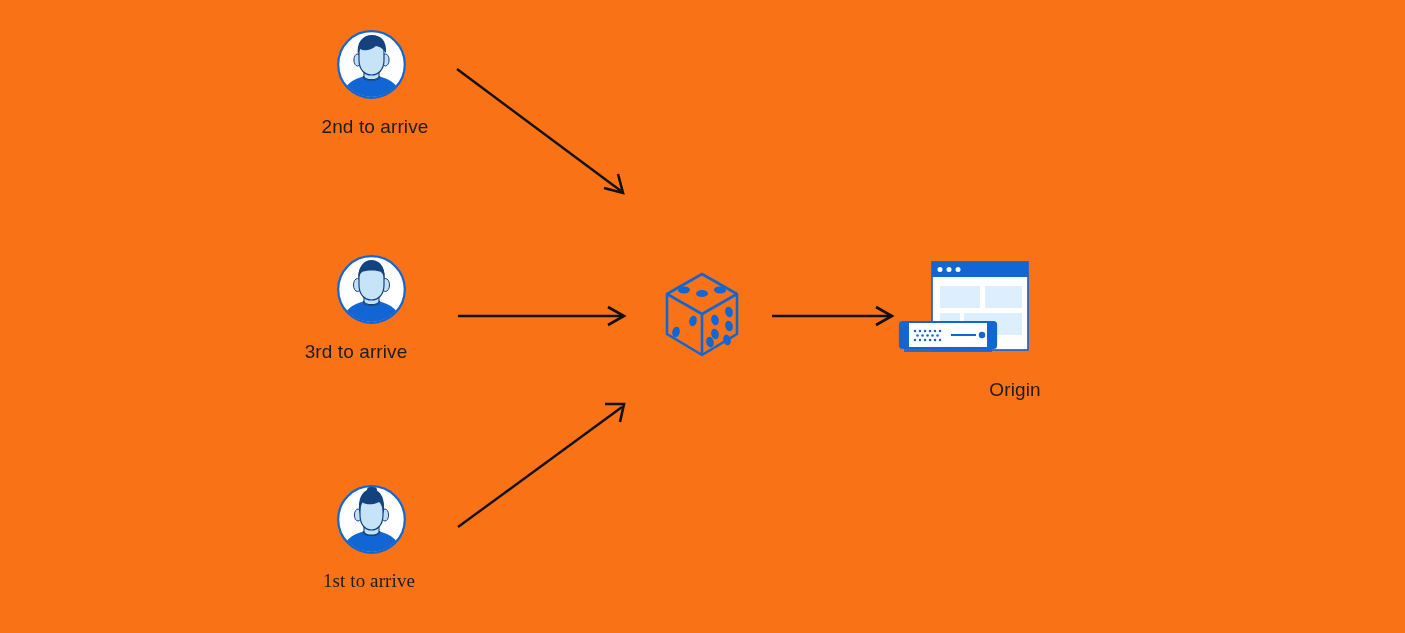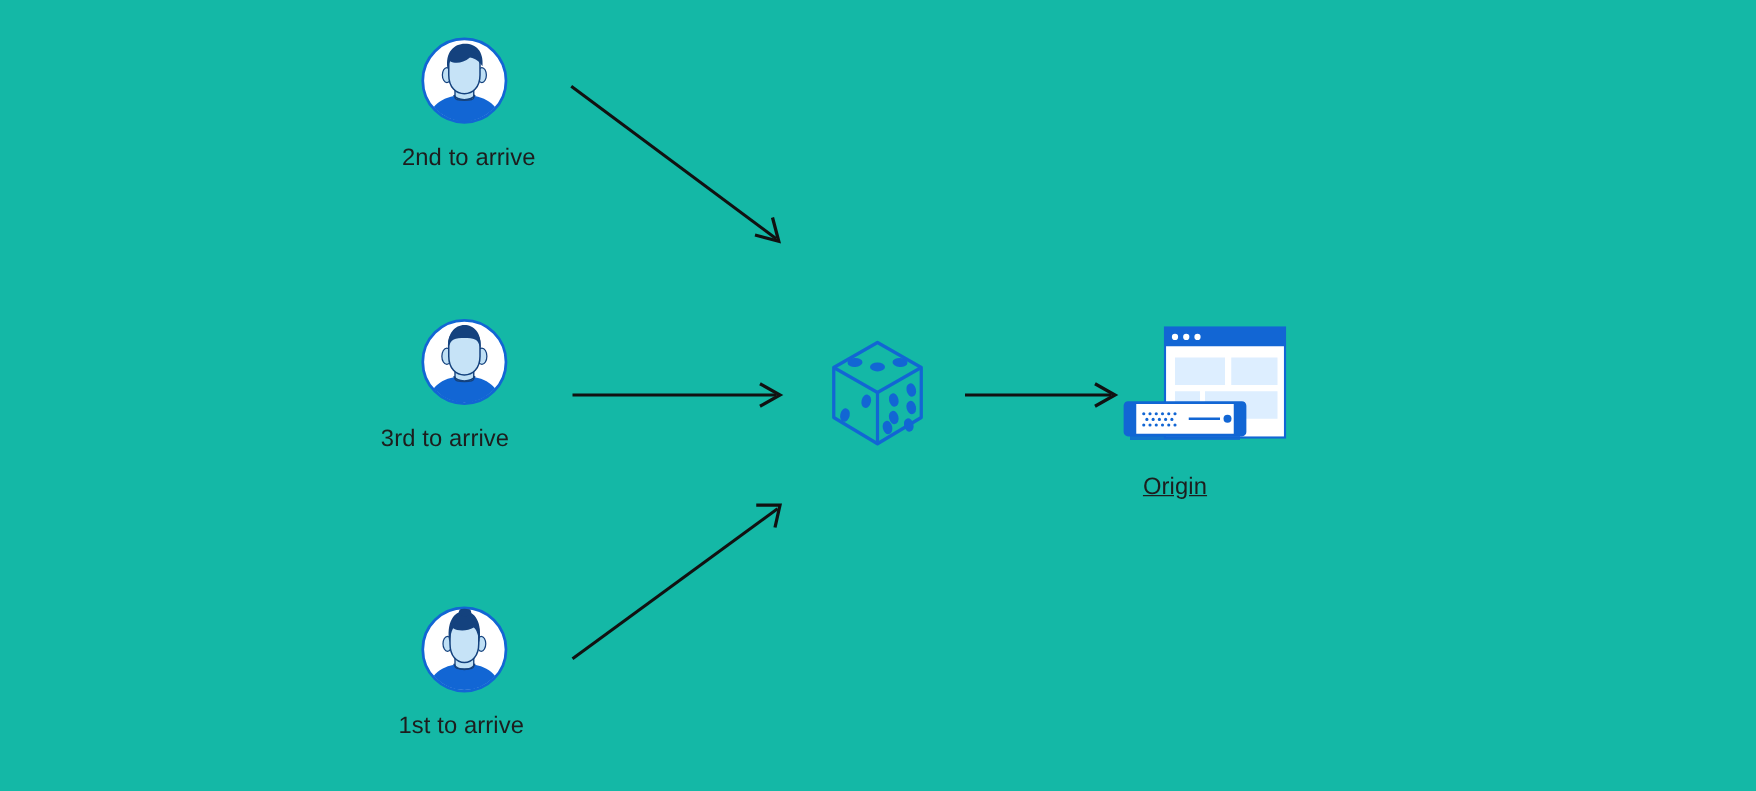--- a/index.html
+++ b/index.html
@@ -7,21 +7,21 @@
     padding: 0;
     background: #ffffff;
   }
   body {
     font-family: "Liberation Sans", sans-serif;
   }
   #canvas {
     position: relative;
     width: 1405px;
     height: 633px;
-    background: #14b8a6;
+    background: #f97316;
     overflow: hidden;
   }
   .icon-wrap {
     position: absolute;
   }
   .node-label {
     position: absolute;
     text-align: center;
     font-size: 19px;
     color: #1d1d1d;
@@ -132,21 +132,21 @@
         <path d="M27 47 C30 53 41 53 44 47" fill="none" stroke="#14427e" stroke-width="1.3"></path>
         <ellipse cx="22" cy="31" rx="3.6" ry="6" fill="#bfe0f5" stroke="#14427e" stroke-width="1"></ellipse>
         <ellipse cx="49" cy="31" rx="3.6" ry="6" fill="#bfe0f5" stroke="#14427e" stroke-width="1"></ellipse>
         <path d="M24 22 C24 13 29.5 9 35.5 9 C41.5 9 47 13 47 22 L47 31 C47 41 41.5 46 35.5 46 C29.5 46 24 41 24 31 Z" fill="#c6e3f7" stroke="#14427e" stroke-width="1.2"></path>
 
         <path d="M23.5 30 C21 14 27 5 35.5 5 C44 5 50 14 47.5 30 C46.5 24 45.5 20 43 18 C38 21 30 21 26.5 18.5 C25 21 24.3 25 23.5 30 Z" fill="#14427e"></path>
         <path d="M31 6 C31 1 41 1 41 6 C41 10 31 10 31 6 Z" fill="#14427e"></path>
       </g>
     </svg>
   </div>
-  <div class="node-label" style="left:269px; top:570px; width:200px;">1st to arrive</div>
+  <div class="node-label" style="left:269px; top:570px; width:200px;font-family:Liberation Serif, serif;">1st to arrive</div>
 
   <div class="icon-wrap" style="left:661px; top:270px;">
     <svg width="82" height="90" viewBox="0 0 82 90">
       <g fill="none" stroke="#1266d4" stroke-width="2.6" stroke-linejoin="round">
 
         <path d="M41 4 L76 24 L76 64 L41 85 L6 64 L6 24 Z"></path>
 
         <path d="M6 24 L41 44 L76 24"></path>
 
         <path d="M41 44 L41 85"></path>
@@ -213,15 +213,15 @@
           <circle cx="31" cy="82" r="1.25"></circle>
             <circle cx="36" cy="82" r="1.25"></circle>
           <circle cx="41" cy="82" r="1.25"></circle>
             <circle cx="46" cy="82" r="1.25"></circle>
         </g>
         <line x1="57" y1="77" x2="82" y2="77" stroke="#1266d4" stroke-width="2"></line>
         <circle cx="88" cy="77" r="3.2" fill="#1266d4"></circle>
       </g>
     </svg>
   </div>
-  <div class="node-label" style="left:840px; top:379px; width:200px;text-decoration:underline;">Origin</div>
+  <div class="node-label" style="left:915px; top:379px; width:200px;">Origin</div>
 
 </div>
 
 </body></html>

